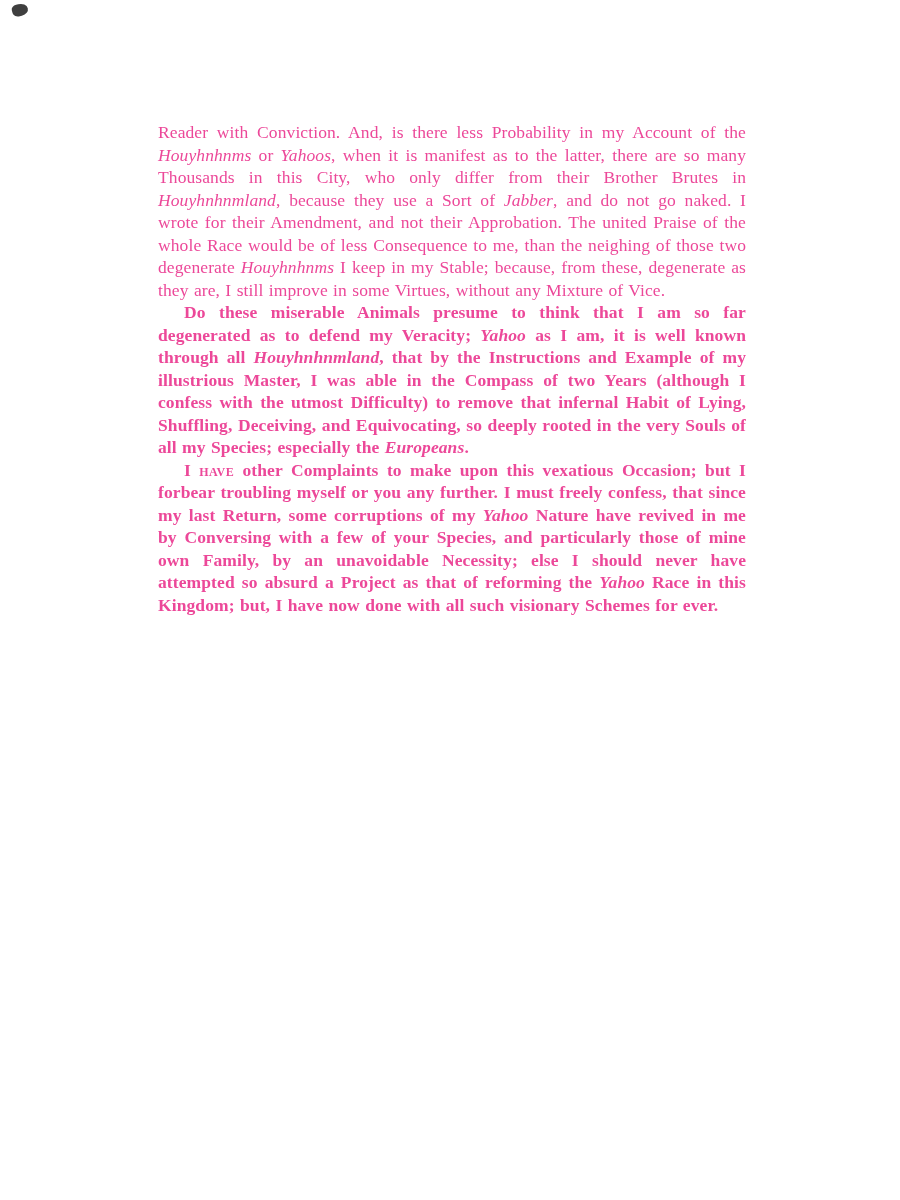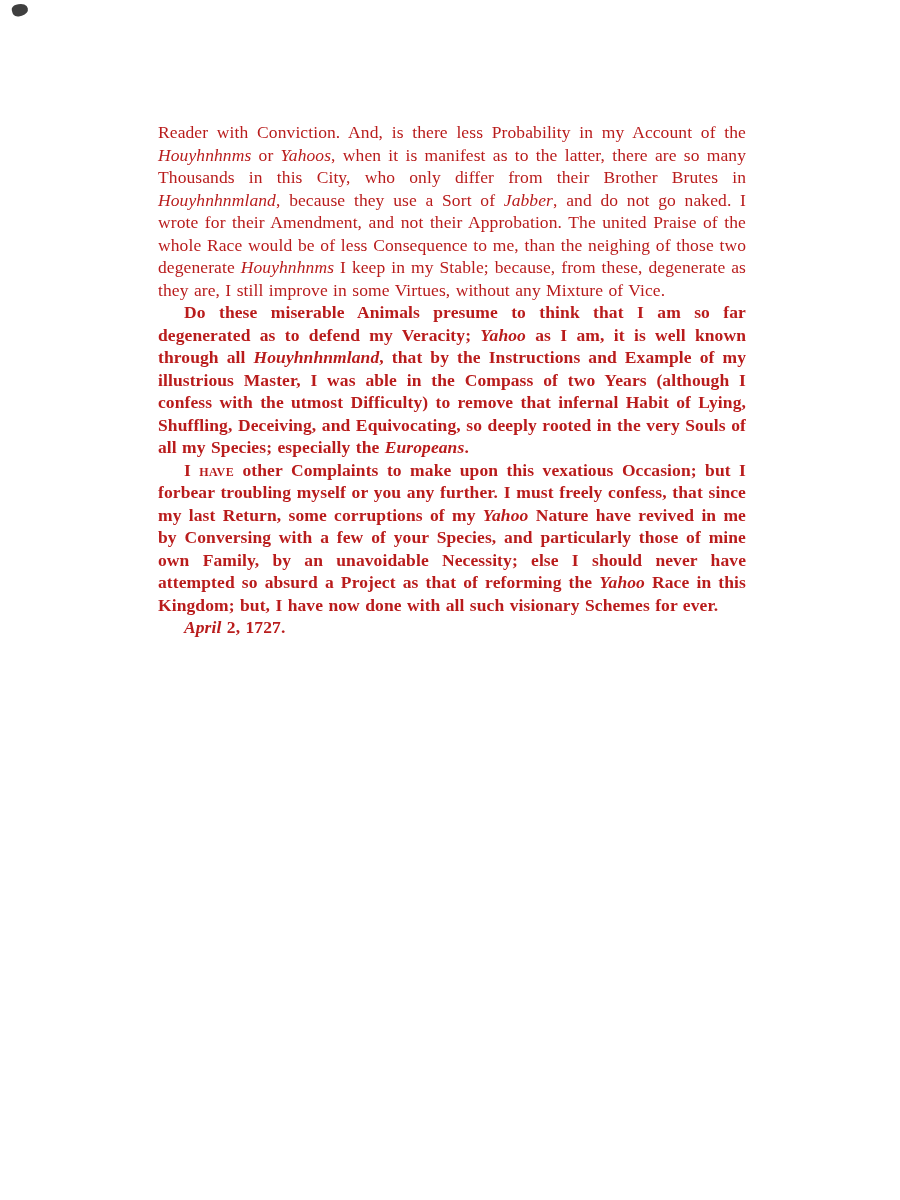--- a/index.html
+++ b/index.html
@@ -24,21 +24,21 @@
     background: #2a2a2a;
     border-radius: 40% 60% 55% 45%;
     transform: rotate(-15deg);
     opacity: 0.9;
   }
   .text-block {
     position: absolute;
     left: 158px;
     top: 121px;
     width: 588px;
-    color: #b91c1c;
+    color: #ec4899;
     font-size: 17.5px;
     line-height: 22.5px;
     text-align: justify;
     letter-spacing: 0.1px;
     word-spacing: 0.05em;
   }
   .text-block p {
     margin: 0;
     padding: 0;
   }
@@ -56,15 +56,14 @@
 </style>
 </head>
 <body>
 
 <div class="page">
   <div class="scan-speck"></div>
   <div class="text-block" id="text-block">
       <p>Reader with Conviction. And, is there less Probability in my Account of the <i>Houyhnhnms</i> or <i>Yahoos</i>, when it is manifest as to the latter, there are so many Thousands in this City, who only differ from their Brother Brutes in <i>Houyhnhnmland</i>, because they use a Sort of <i>Jabber</i>, and do not go naked. I wrote for their Amendment, and not their Approbation. The united Praise of the whole Race would be of less Consequence to me, than the neighing of those two degenerate <i>Houyhnhnms</i> I keep in my Stable; because, from these, degenerate as they are, I still improve in some Virtues, without any Mixture of Vice.</p>
       <p class="indent">Do these miserable Animals presume to think that I am so far degenerated as to defend my Veracity; <i>Yahoo</i> as I am, it is well known through all <i>Houyhnhnmland</i>, that by the Instructions and Example of my illustrious Master, I was able in the Compass of two Years (although I confess with the utmost Difficulty) to remove that infernal Habit of Lying, Shuffling, Deceiving, and Equivocating, so deeply rooted in the very Souls of all my Species; especially the <i>Europeans</i>.</p>
       <p class="indent">I <span class="smallcaps">have</span> other Complaints to make upon this vexatious Occasion; but I forbear troubling myself or you any further. I must freely confess, that since my last Return, some corruptions of my <i>Yahoo</i> Nature have revived in me by Conversing with a few of your Species, and particularly those of mine own Family, by an unavoidable Necessity; else I should never have attempted so absurd a Project as that of reforming the <i>Yahoo</i> Race in this Kingdom; but, I have now done with all such visionary Schemes for ever.</p>
-      <p class="indent"><i>April</i> 2, 1727.</p>
     </div>
 </div>
 
 </body></html>

